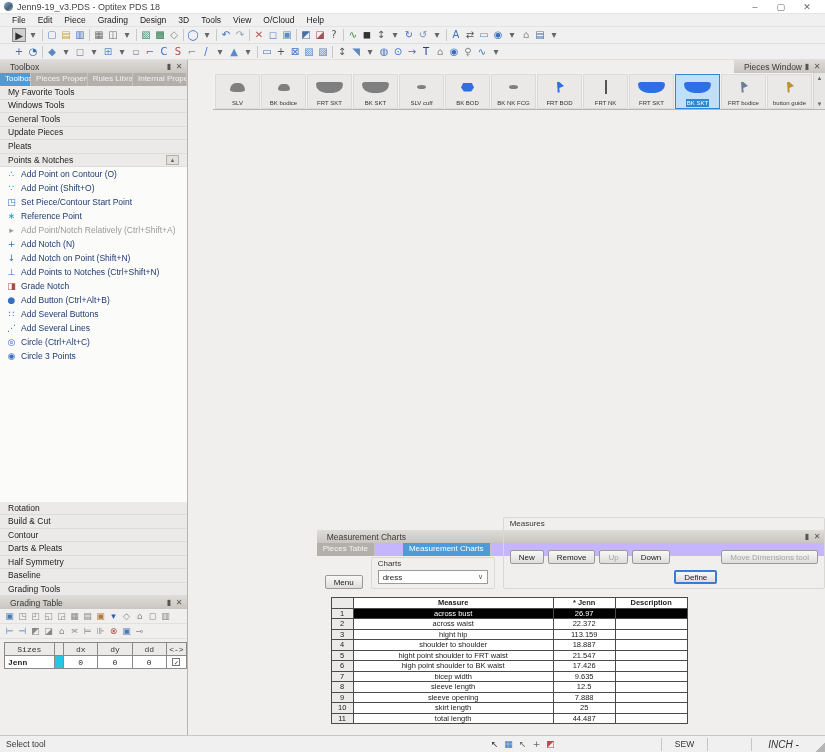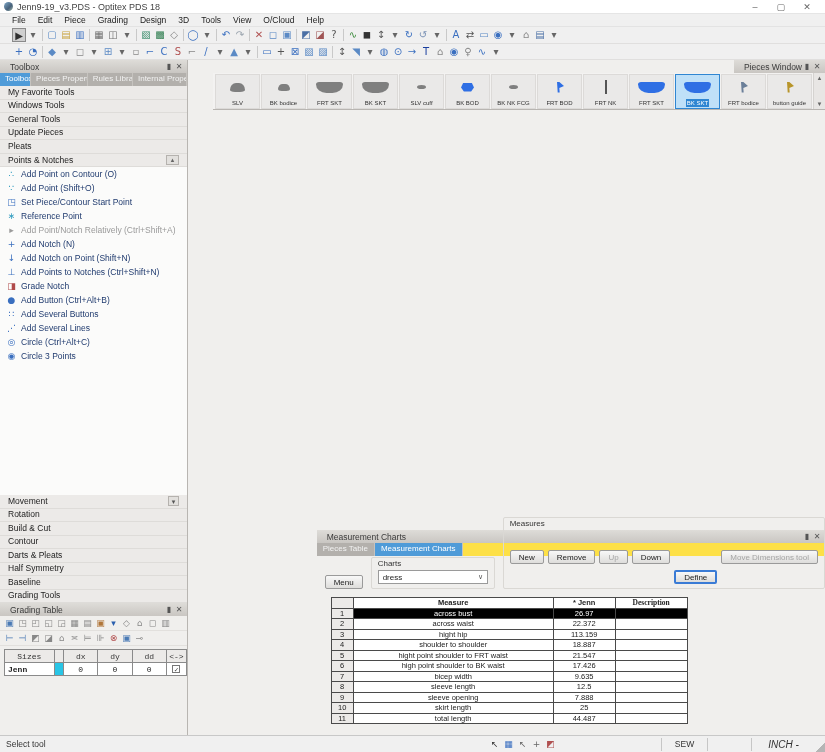--- a/index.html
+++ b/index.html
@@ -85,41 +85,41 @@
   .tshape.flag { width:9px; height:11px; clip-path:polygon(22% 0,42% 0,100% 40%,48% 58%,52% 100%,30% 100%); }
   .pw-scroll { width:12px; flex:none; display:flex; flex-direction:column; justify-content:space-between; background:#e8e6e4; border-left:1px solid #d5d3d0; }
   .pw-scroll span { height:10px; text-align:center; font-size:6px; color:#666; line-height:10px; }
 
   
   .canvas { position:relative; height:420px; background:#272727; overflow:hidden; }
   .canvas svg { position:absolute; inset:0; }
 
   
   .mcpanel { flex:none; background:#f0efed; display:flex; flex-direction:column; height:205px; }
-  .mc-tabs { height:13px; display:flex; background:#fde047; }
+  .mc-tabs { height:13px; display:flex; background:#c4b5fd;gap:28px; }
   .mc-tab { padding:1px 6px; font-size:8px; color:#f2f2f2; background:#b3b0ac; border-right:1px solid #c6c3bf; }
   .mc-tab.active { background:#4f9bd8; color:#fff; }
   .mc-controls { height:37px; display:flex; align-items:flex-end; gap:8px; padding:2px 0 4px 8px; }
   .mbtn { height:14px; font-size:8px; padding:0 8px; background:linear-gradient(#f8f8f8,#dedddb); border:1px solid #9a9a9a; border-radius:2px; color:#222; font-family:"Liberation Sans",sans-serif; }
   .mbtn.disabled { color:#a5a5a5; }
   .mbtn.primary { border:2px solid #3a7bd5;margin-top:40px; }
   .mc-group { border:1px solid #dad8d4; border-radius:2px; padding:1px 6px 4px 6px; display:flex; flex-direction:column; gap:2px; }
   .mc-group .glabel { font-size:8px; color:#333; }
   .mc-btnrow { display:flex; gap:4px; align-items:center; }
   .mc-select { width:110px; height:14px; border:1px solid #9a9a9a; background:#fff; display:flex; align-items:center; font-size:8px; padding-left:4px; }
   .mc-select .val { flex:1; }
   .mc-select .arr { width:12px; text-align:center; color:#555; font-size:7px; }
   .mc-tablewrap { flex:1; padding:4px 0 0 14px; }
   .mtable { border-collapse:collapse; font-size:7.5px; }
   .mtable td, .mtable th { border:1px solid #4a4a4a; height:10.5px; background:#fff; color:#222; text-align:center; padding:0 2px; }
   .mtable th { font-weight:bold; }
   .mt-n { width:22px; background:#eceae8 !important; border-color:#9a9a9a; }
   .mt-m { width:200px; }
   .mt-v { width:62px; }
-  .mt-d { width:72px;font-family:Liberation Serif, serif; }
+  .mt-d { width:72px; }
   .mtable tr.selected .mt-m, .mtable tr.selected .mt-v, .mtable tr.selected .mt-d { background:#000; color:#fff; }
 
   
   .statusbar { height:17px; background:#f0f0f0; border-top:1px solid #c8c8c8; display:flex; align-items:center; font-size:8.5px; color:#333; }
   .sb-left { flex:1; padding-left:6px; }
   .sb-icons { display:flex; gap:1px; padding:0 4px; }
   .sb-icons .tb-icon { width:13px; font-size:9px; }
   .sb-gap { width:100px; }
   .sb-cell { border-left:1px solid #c6c6c6; height:13px; line-height:13px; text-align:center; }
   .sb-sew { width:46px; } .sb-empty { width:44px; } .sb-unit { width:64px; font-size:10px;font-style:italic; }
@@ -271,24 +271,20 @@
         </div>
 
         <div class="tool-item">
           <span class="ti-icon" style="color: rgb(58, 111, 191);">◉</span>
           <span>Circle 3 Points</span>
         </div>
       </div>
     <div class="toolbox-fill"></div>
     <div class="sectionlist">
 
-        <div class="section">
-          <span class="lbl">Movement</span>
-          <span class="chev show">▾</span>
-        </div>
 
         <div class="section">
           <span class="lbl">Rotation</span>
 
         </div>
 
         <div class="section">
           <span class="lbl">Build &amp; Cut</span>
 
         </div>

